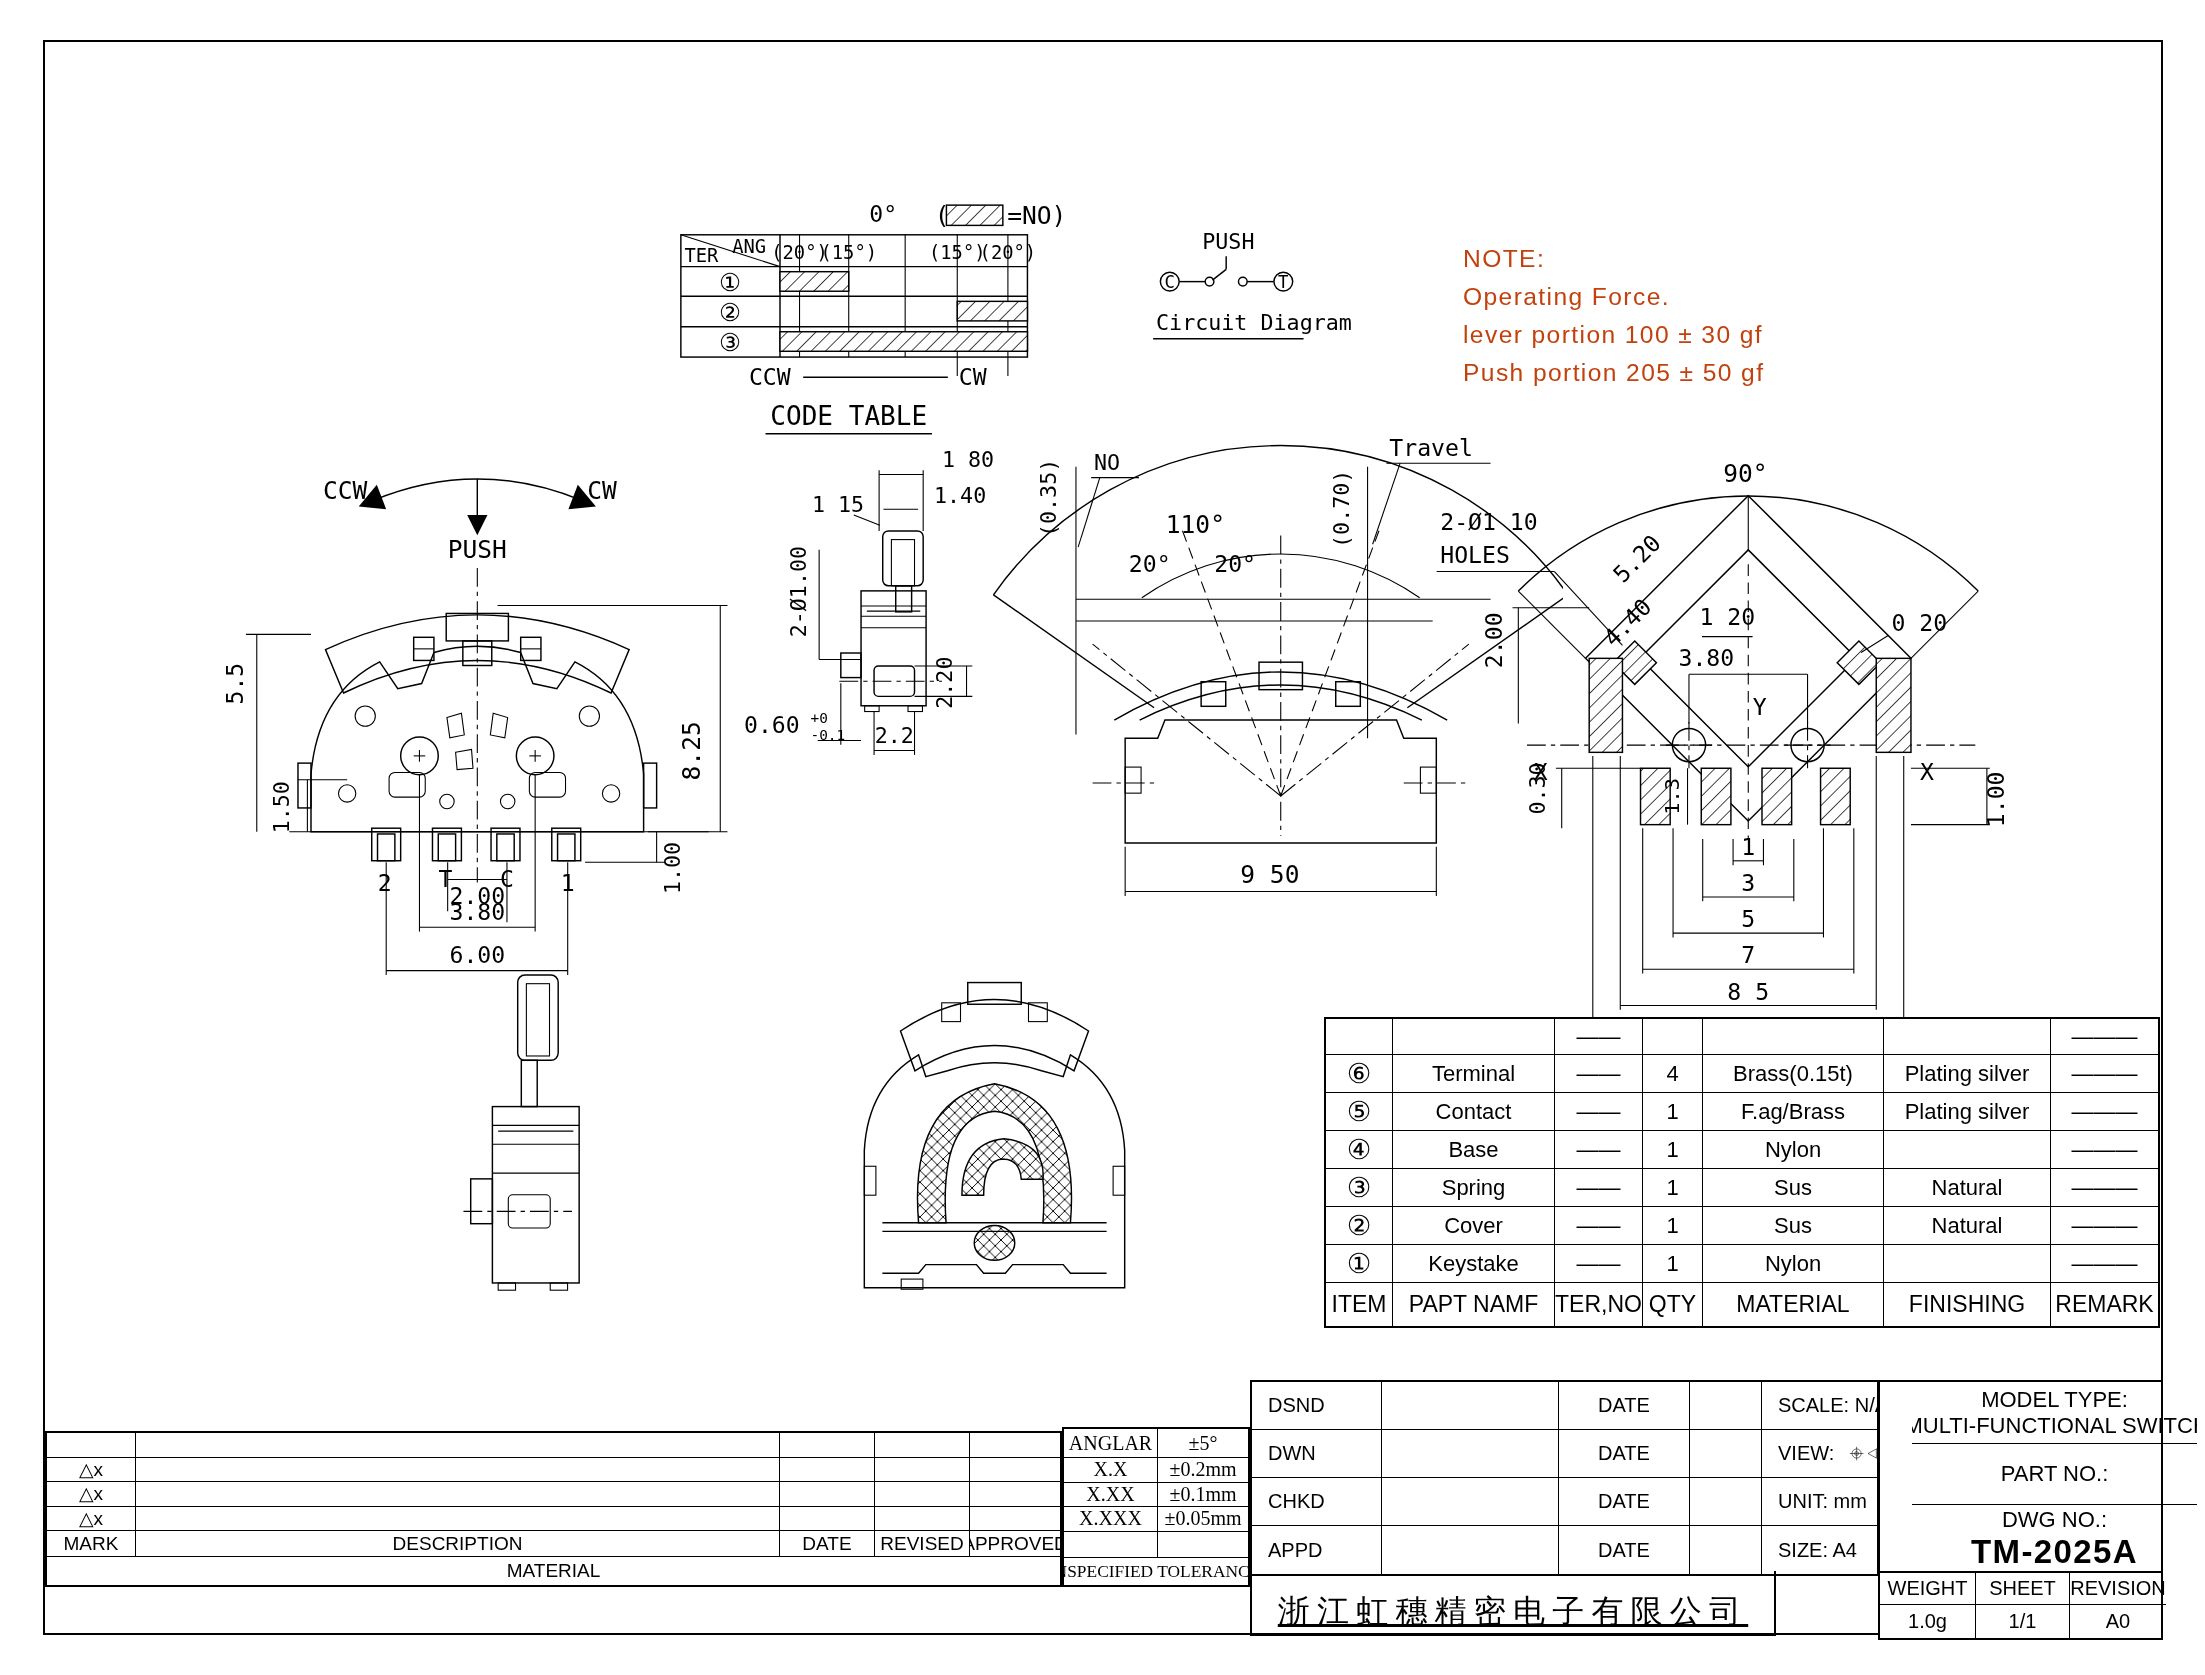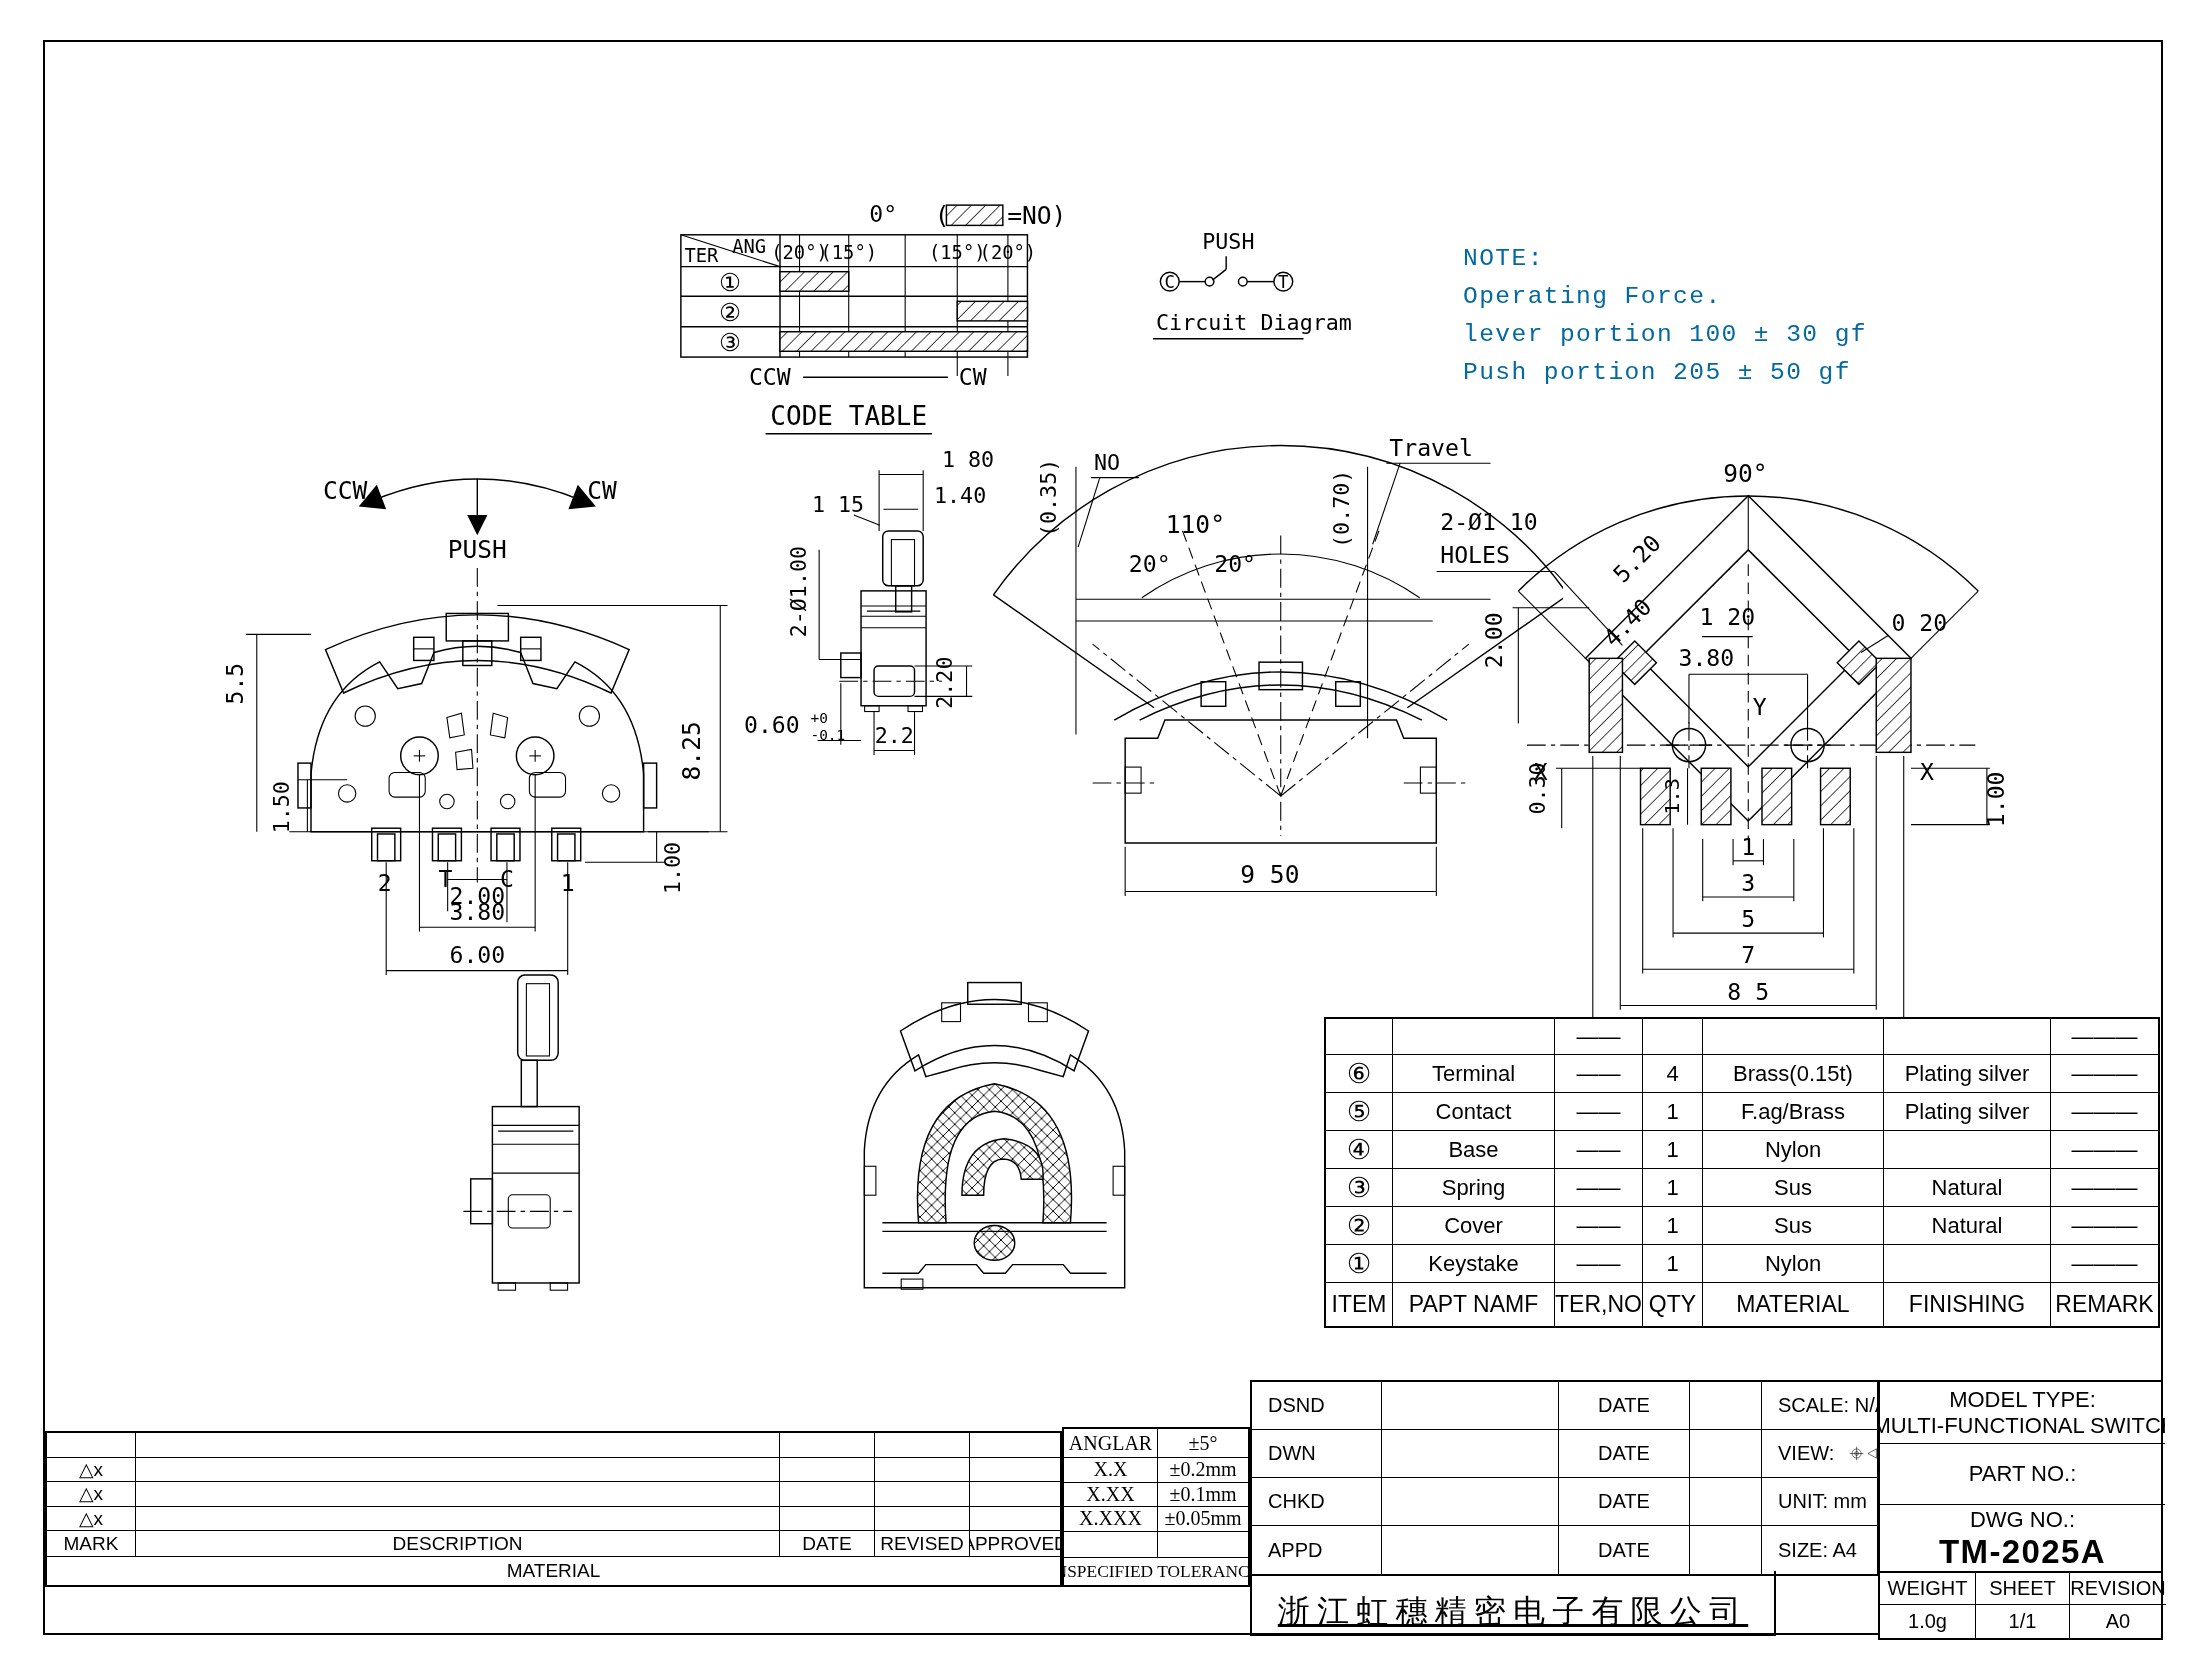--- a/index.html
+++ b/index.html
@@ -5,21 +5,21 @@
   * { margin:0; padding:0; box-sizing:border-box; }
   body { width:2205px; height:1676px; background:#ffffff; font-family:"Liberation Sans",sans-serif; color:#000; }
   .sheet { position:relative; width:2205px; height:1676px; background:#fff; overflow:hidden; }
   .abs { position:absolute; }
   .frame { border:2.2px solid #000; }
   svg text { font-family:"DejaVu Sans Mono","Liberation Mono",monospace; fill:#000; }
   svg .ln { stroke:#000; stroke-width:2; fill:none; }
   svg .thin { stroke:#000; stroke-width:1.5; fill:none; }
   svg .dash { stroke:#000; stroke-width:1.5; fill:none; stroke-dasharray:16 9; }
   svg .dashdot { stroke:#000; stroke-width:1.5; fill:none; stroke-dasharray:26 7 6 7; }
-  .note { font-family:Liberation Mono, monospace; font-size:24.6px; line-height:38px; letter-spacing:1.4px; color:#0369a1; }
+  .note { font-family:Liberation Sans, sans-serif; font-size:24.6px; line-height:38px; letter-spacing:1.4px; color:#c2410c; }
   
   .gtable { display:grid; border:2.2px solid #000; background:#fff; }
   .gtable > div { border-right:1.4px solid #000; border-bottom:1.4px solid #000; display:flex; align-items:center; justify-content:center; overflow:hidden; white-space:nowrap; }
   .gtable > div.last-col { border-right:none; }
   .gtable > div.last-row { border-bottom:none; }
   .parts { font-size:22px; }
   .parts .item { font-size:27.5px; }
   .parts .hdr { font-size:23px; }
   .tblock { font-size:20px; }
   .tblock .lbl { justify-content:flex-start; padding-left:16px; }
@@ -558,21 +558,21 @@
     <div class="last-row"></div>
     <div class="last-row">DATE</div>
     <div class="last-row"></div>
     <div class="lbl last-row last-col">SIZE: A4</div>
   </div>
 
   <div class="abs frame company" style="left:1250px;top:1571px;width:526px;height:65px;display:flex;align-items:flex-end;justify-content:center;border-top:none;text-decoration:underline;">
     <span>浙江虹穗精密电子有限公司</span>
   </div>
 
-  <div class="abs gtable" style="left:1878px;top:1380px;width:285px;grid-template-columns:285px;grid-template-rows:62px 61px 68px;">
+  <div class="abs gtable" style="left:1878px;top:1380px;width:285px;grid-template-columns:285px;grid-template-rows:62px 61px 68px;padding-left:32px;">
     <div class="model-cell last-col">
       <span>MODEL TYPE:</span>
       <span style="padding-left:4.3px;">MULTI-FUNCTIONAL  SWITCH</span>
     </div>
     <div class="model-cell last-col">
       <span>PART NO.:</span>
     </div>
     <div class="model-cell last-row last-col">
       <span>DWG NO.:</span>
       <span class="dwg-no" style="align-self:center;">TM-2025A</span>

